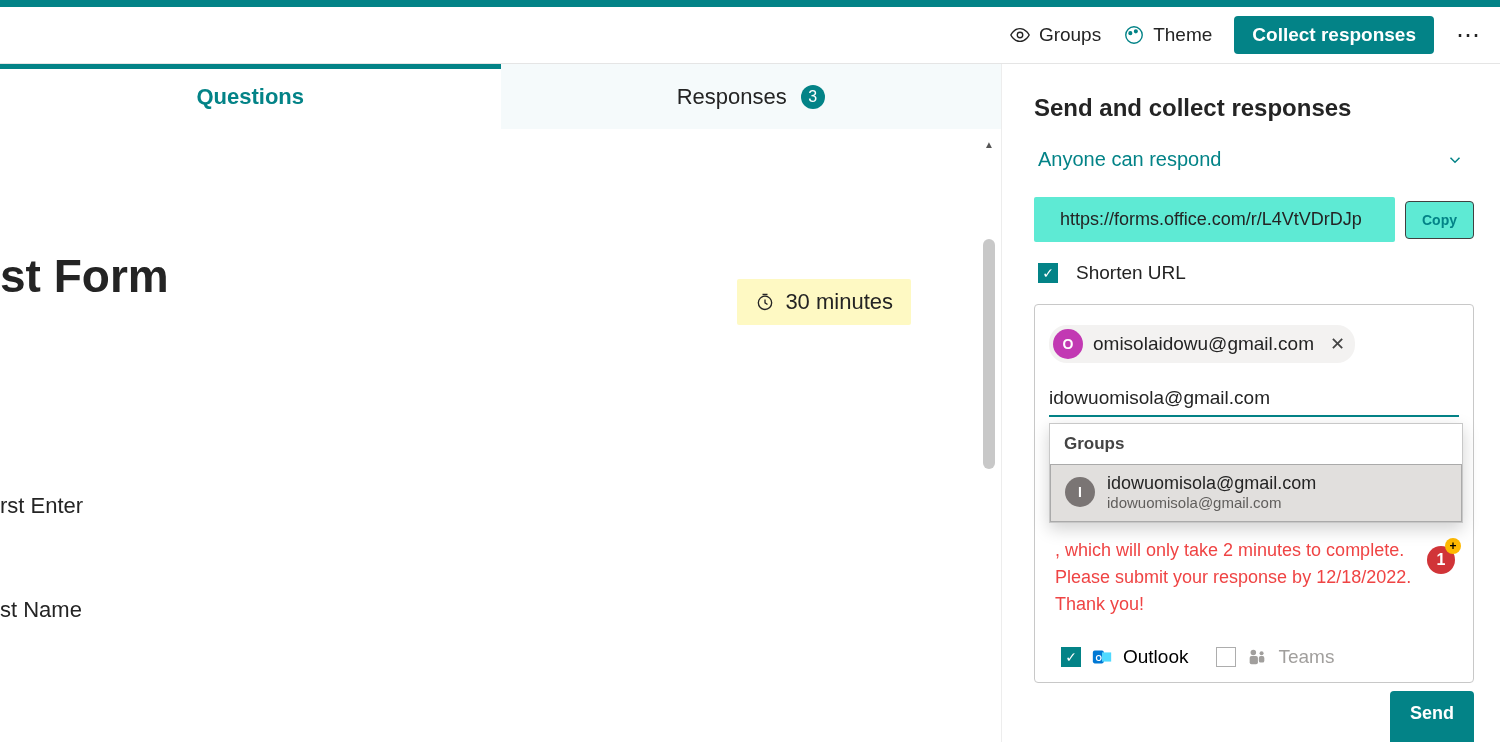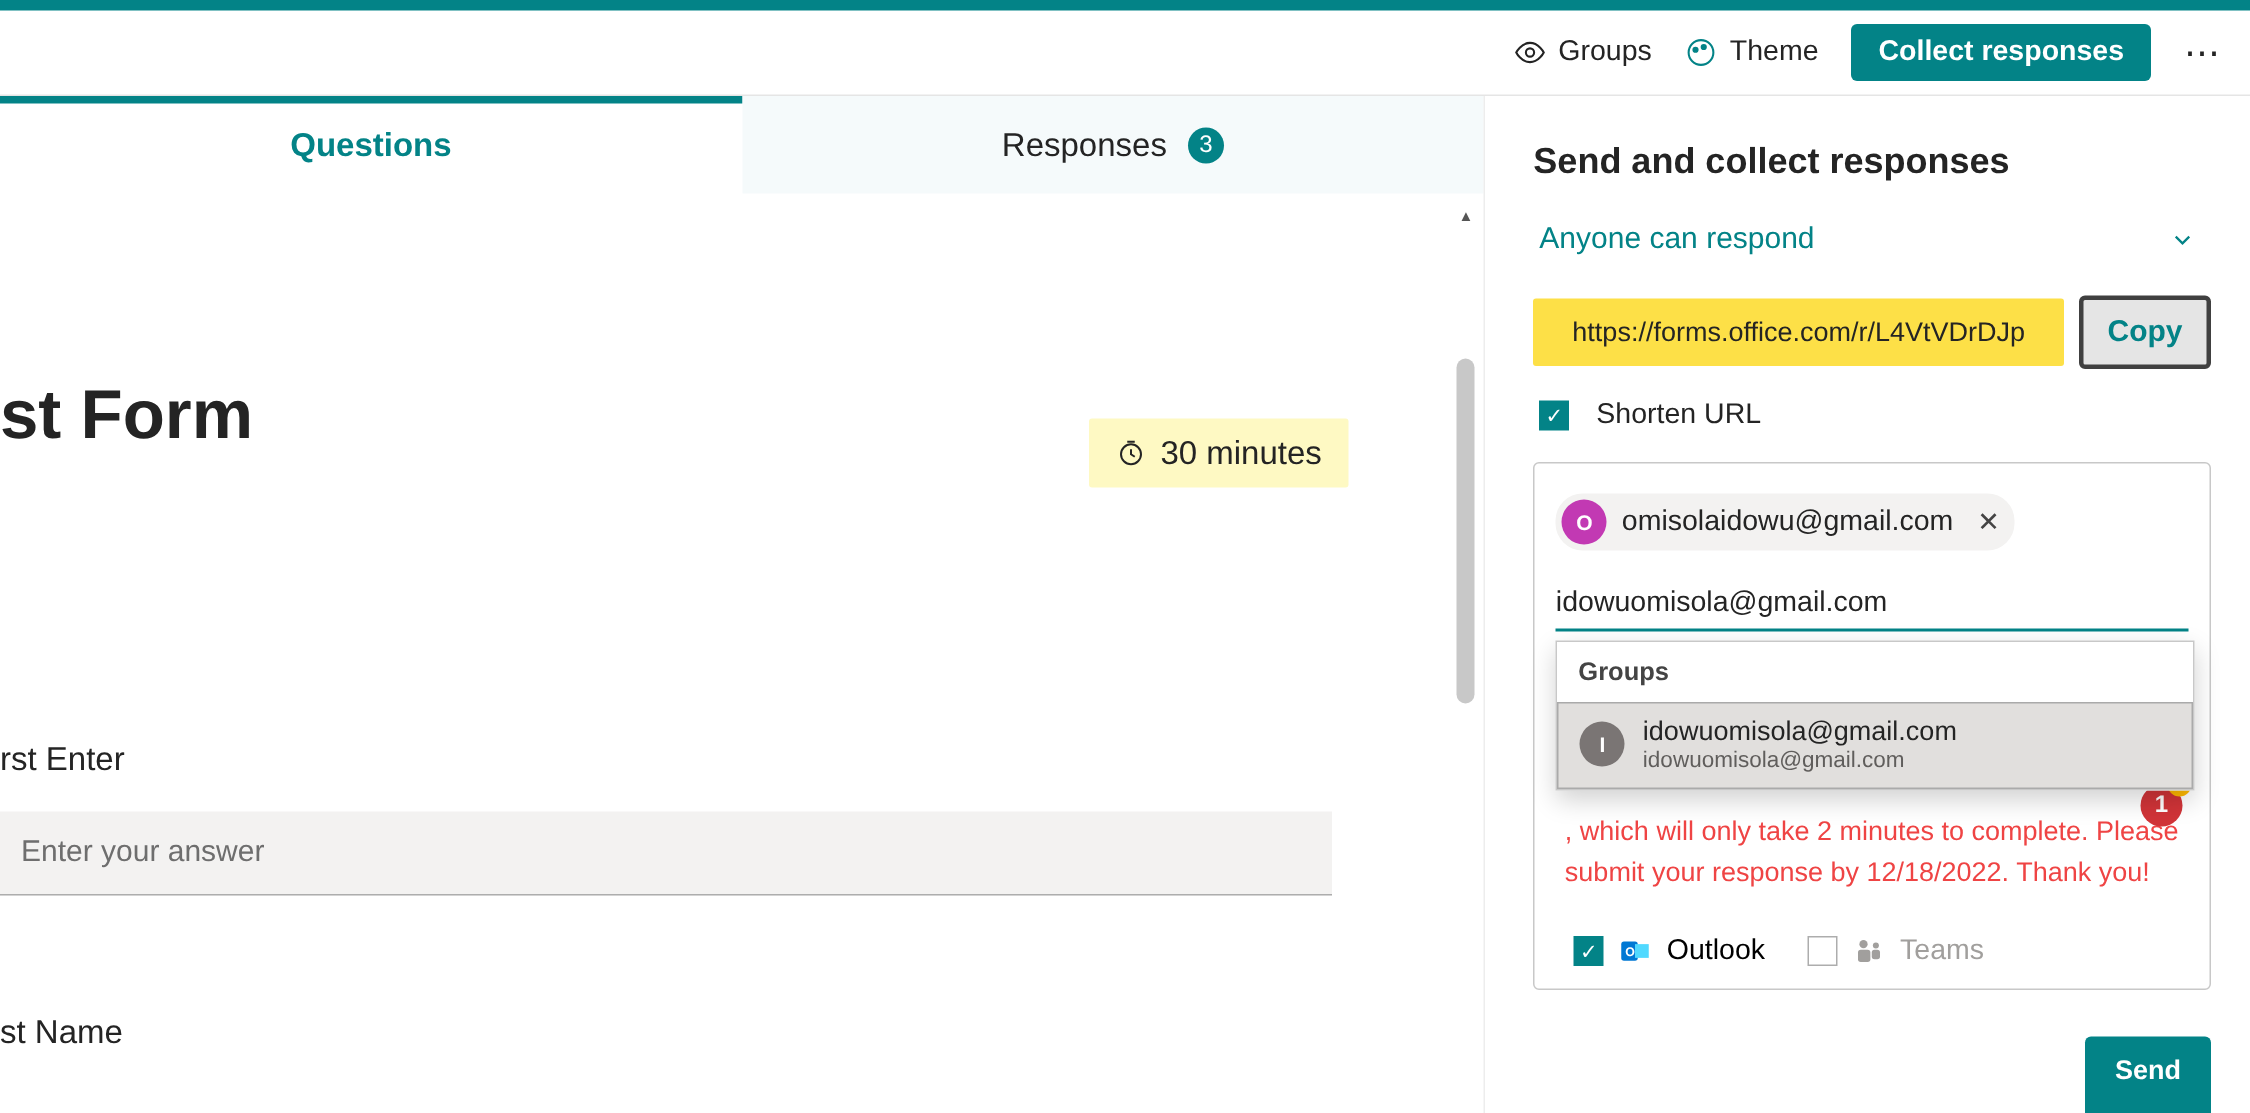--- a/index.html
+++ b/index.html
@@ -34,22 +34,22 @@
 .scrollbar { position: absolute; right: 6px; top: 75px; width: 12px; height: 600px; }
 .scroll-thumb { position: absolute; top: 100px; width: 12px; height: 230px; background: #c8c8c8; border-radius: 6px; }
 .scroll-arrow { position: absolute; width: 12px; height: 12px; font-size: 10px; color: #555; text-align:center; }
 
 .right-pane { flex: 1; padding: 30px 26px 0 32px; border-left: 1px solid #ededed; position: relative; height: 678px; }
 .right-title { font-size: 24px; font-weight: 600; color: #242424; margin-bottom: 24px; }
 .respond-row { display: flex; justify-content: space-between; align-items: center; color: #038387; font-size: 20px; cursor: pointer; margin-bottom: 24px; padding: 2px 10px 2px 4px;}
 .chevron { width: 18px; height: 18px; }
 
 .url-row { display: flex; gap: 10px; align-items: center; margin-bottom: 20px; }
-.url-box { flex: 1; background: #fde047; padding: 12px 26px; font-size: 18px; color: #242424; border-radius: 2px; white-space: nowrap; overflow: hidden; }
-.copy-btn { border: 3px solid #404040; color: #038387; background: #e5e5e5; font-size: 20px; padding: 10px 16px; border-radius: 4px; cursor: pointer; font-weight: 600; }
+.url-box { flex: 1; background: #5eead4; padding: 12px 26px; font-size: 18px; color: #242424; border-radius: 2px; white-space: nowrap; overflow: hidden; }
+.copy-btn { border: 1px solid #404040; color: #038387; background: #5eead4; font-size: 14px; padding: 10px 16px; border-radius: 4px; cursor: pointer; font-weight: 600; }
 
 .checkbox-row { display: flex; align-items: center; gap: 18px; font-size: 19px; color: #242424; margin-bottom: 20px; padding-left: 4px;}
 .chk { width: 20px; height: 20px; background: #038387; display: inline-flex; align-items: center; justify-content: center; color:#fff; font-size: 14px; }
 .chk.unchecked { background: #fff; border: 1px solid #adadad; }
 
 .email-card { border: 1px solid #c8c8c8; border-radius: 4px; padding: 20px 14px 14px 14px; position: relative; }
 .chip { display: inline-flex; align-items: center; gap: 10px; background: #f3f2f1; border-radius: 18px; padding: 4px 10px 4px 4px; font-size: 19px; color: #242424; }
 .avatar { width: 30px; height: 30px; border-radius: 50%; display: inline-flex; align-items: center; justify-content: center; color: #fff; font-size: 14px; font-weight: 600; }
 .avatar.pink { background: #c239b3; }
 .avatar.grey { background: #7a7574; }
@@ -113,21 +113,20 @@
     <div class="form-content">
       <div class="time-pill">
         <svg width="20" height="20" viewBox="0 0 24 24" fill="none" stroke="#242424" stroke-width="1.6">
             <circle cx="12" cy="13" r="8"></circle>
             <path d="M12 9v4l3 2M9 3h6"></path>
           </svg>
         <span>30 minutes</span>
       </div>
       <div class="form-title">st Form</div>
       <div class="question-label">rst Enter</div>
-      <input class="answer-input" placeholder="Enter your answer" style="">
       <div class="question-label-2">st Name</div>
     </div>
 
     <div class="scrollbar">
       <div class="scroll-arrow" style="top:0">▲</div>
       <div class="scroll-thumb"></div>
 
     </div>
   </div>
 

